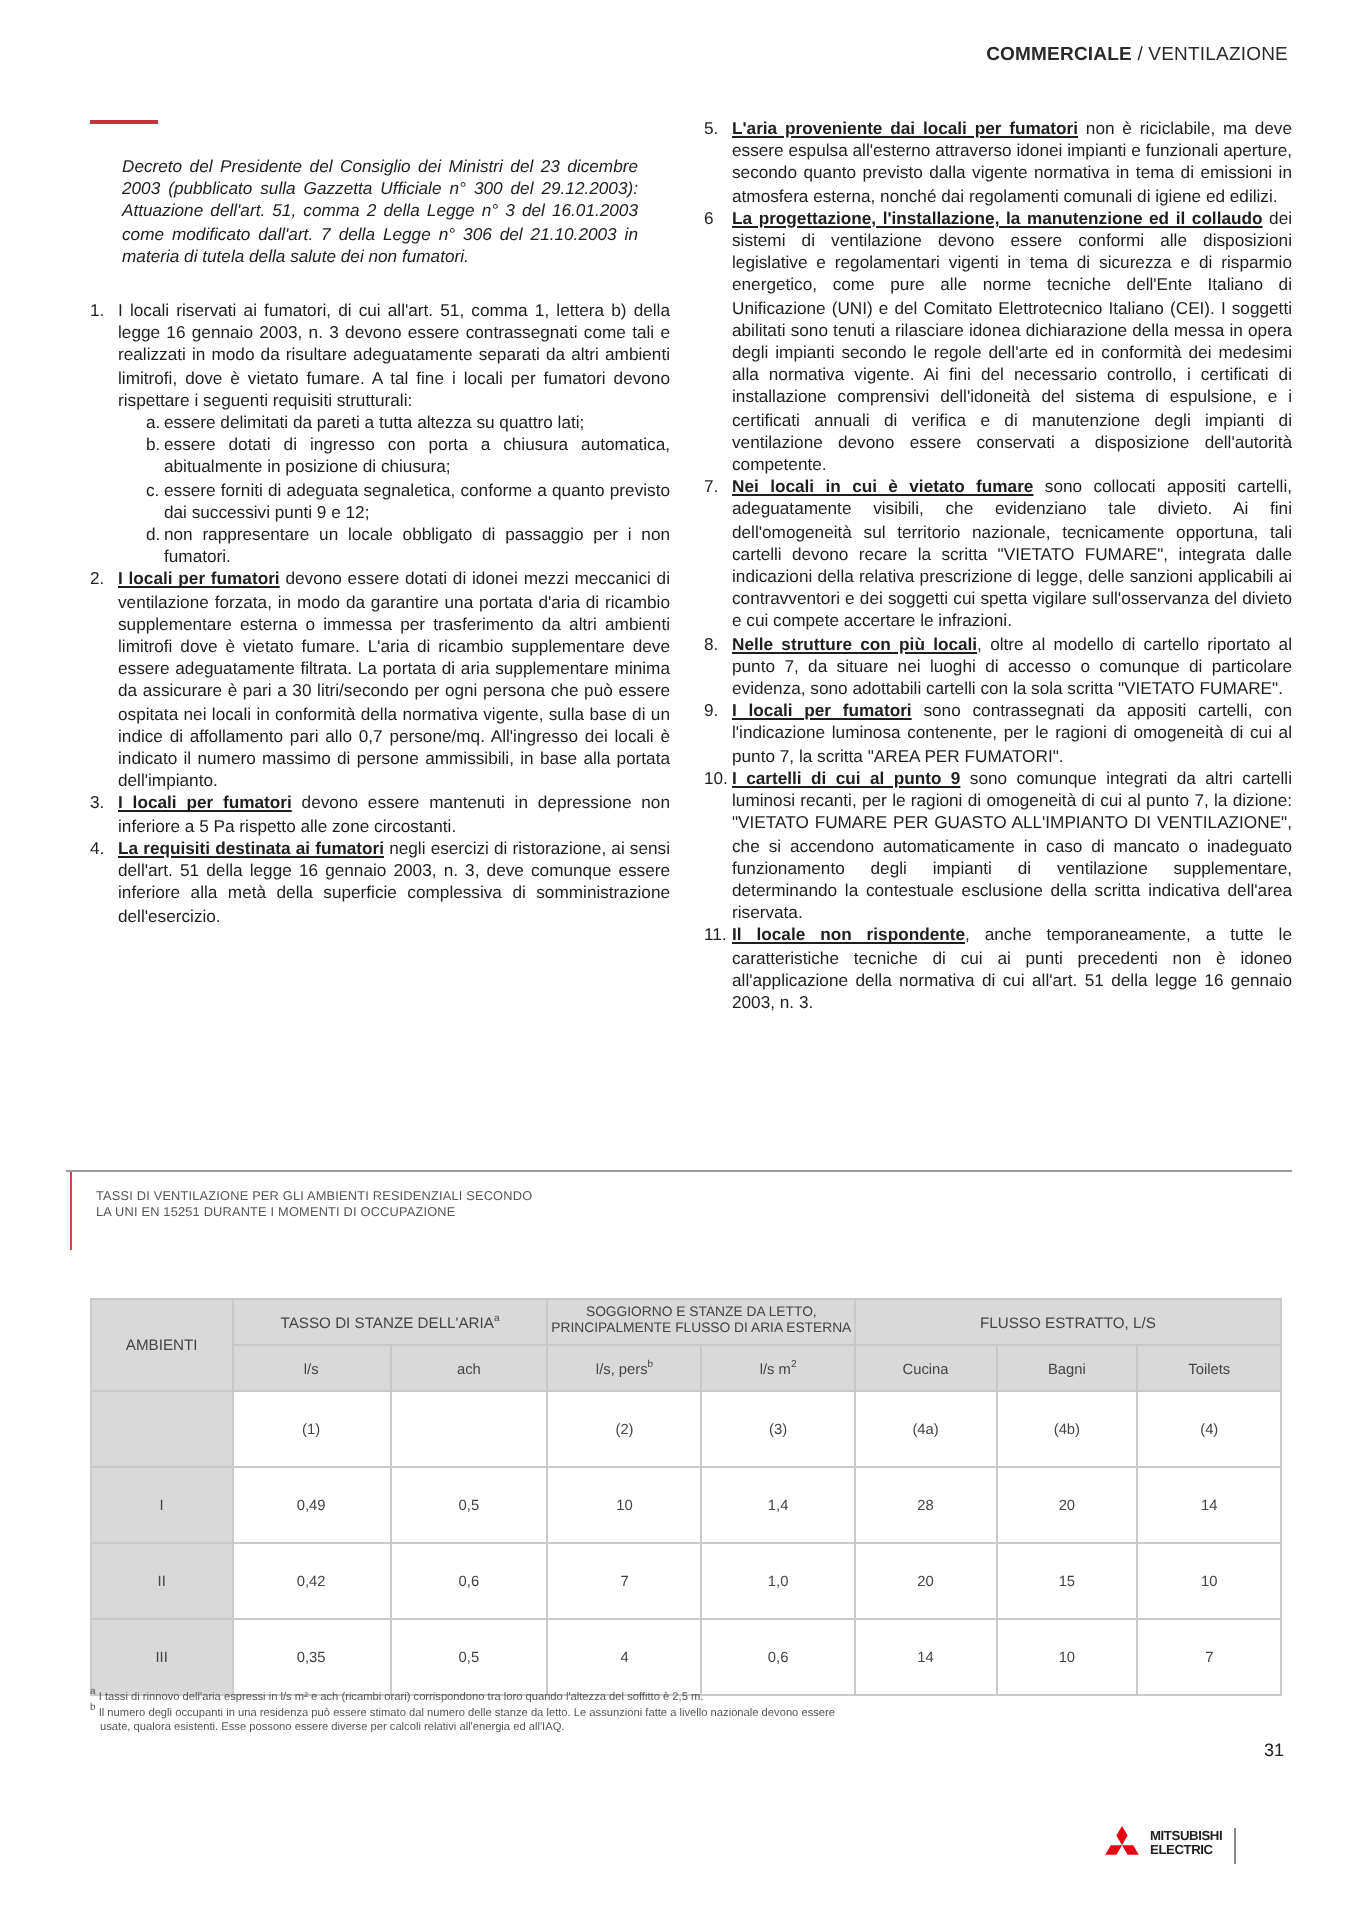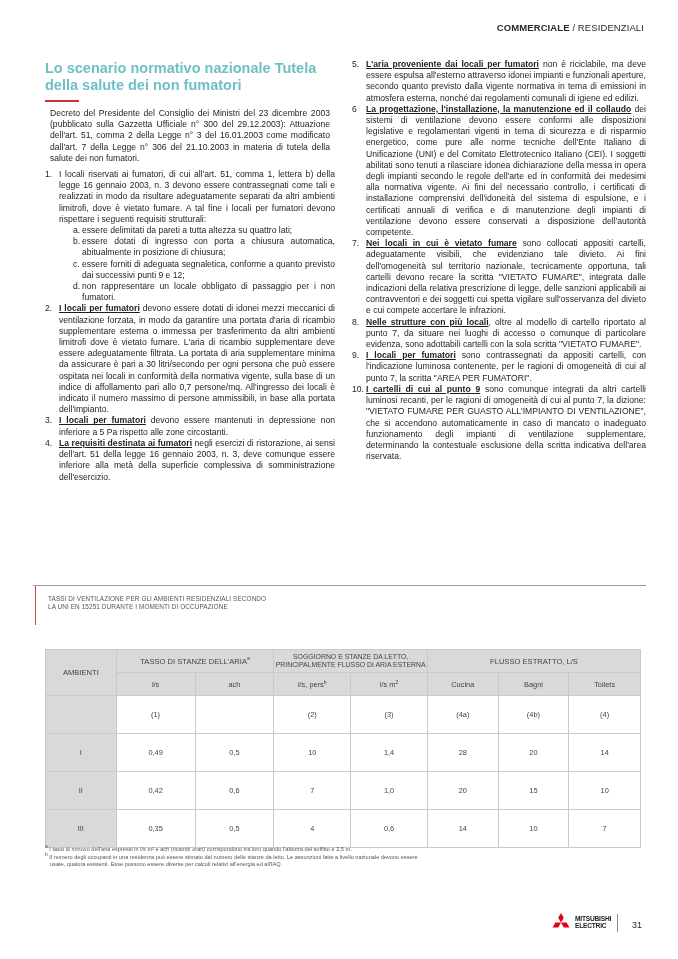--- a/index.html
+++ b/index.html
@@ -9,21 +9,21 @@
   .header { position: absolute; top: 22px; right: 34px; font-size: 9.5px; color: #2a2a2a; letter-spacing: 0.1px; }
   .header b { font-weight: bold; text-align: right; }
 
   .col { position: absolute; top: 60px; width: 290px; font-size: 8.6px; line-height: 11.2px; text-align: justify; }
   .col.left { left: 45px; }
   .col.right { left: 352px; width: 294px; top: 59px; }
 
   .title { color: #6fbfc5; font-size: 14.5px; font-weight: bold; line-height: 17px; margin: 0 0 6px 0; text-align: left; }
   .title-rule { width: 34px; height: 2px; background: #c8323c; margin: 0 0 6px 0; }
 
-  .intro { margin: 5px; }
+  .intro { margin: 16px; font-style: italic; }
   .req { margin: 0; font-weight: bold; }
 
   ol.main { margin: 0; padding: 0; list-style: none; }
   ol.main > li { position: relative; padding-left: 14px; margin: 0; }
   ol.main > li .num { position: absolute; left: 0; top: 0; }
   ol.main > li b { font-weight: bold; text-decoration: underline; }
   ol.sub { margin: 0; padding: 0; list-style: none; }
   ol.sub > li { position: relative; padding-left: 9px; margin-left: 14px; }
   ol.sub > li .num { position: absolute; left: 0; top: 0; }
 
@@ -42,31 +42,30 @@
   sup { font-size: 5px; vertical-align: super; line-height: 0; }
 
   .footnotes { position: absolute; top: 846px; left: 45px; width: 600px; font-size: 5.6px; line-height: 7.5px; color: #555; }
   .footnotes p { margin: 0; }
   .footnotes .indent { padding-left: 5px; }
 
   .logo { position: absolute; top: 913px; left: 550px; display: flex; align-items: center; }
   .logo svg { display: block; }
   .logo-text { font-size: 6.6px; line-height: 6.6px; font-weight: bold; color: #222; margin-left: 3px; letter-spacing: -0.2px; }
   .logo-sep { position: absolute; top: 914px; left: 617px; width: 1px; height: 18px; background: #888; }
-  .page-num { position: absolute; top: 920px; left: 632px; font-size: 9px; color: #222; }
+  .page-num { position: absolute; top: 870px; left: 632px; font-size: 9px; color: #222; }
 </style>
 </head>
 <body>
 
 <div class="header">
-  <b>COMMERCIALE</b><span> / </span><span>RESIDENZIALI</span>
+  <b>COMMERCIALE</b><span> / </span><span>VENTILAZIONE</span>
 </div>
 
 <div class="col left">
-  <h1 class="title">Lo scenario normativo nazionale Tutela della salute dei non fumatori</h1>
   <div class="title-rule"></div>
   <p class="intro">Decreto del Presidente del Consiglio dei Ministri del 23 dicembre 2003 (pubblicato sulla Gazzetta Ufficiale n° 300 del 29.12.2003): Attuazione dell'art. 51, comma 2 della Legge n° 3 del 16.01.2003 come modificato dall'art. 7 della Legge n° 306 del 21.10.2003 in materia di tutela della salute dei non fumatori.</p>
   <ol class="main">
     <li>
       <span class="num">1.</span>
       <span>I locali riservati ai fumatori, di cui all'art. 51, comma 1, lettera b) della legge 16 gennaio 2003, n. 3 devono essere contrassegnati come tali e realizzati in modo da risultare adeguatamente separati da altri ambienti limitrofi, dove è vietato fumare. A tal fine i locali per fumatori devono rispettare i seguenti requisiti strutturali:</span>
       <ol class="sub">
         <li><span class="num">a.</span><span>essere delimitati da pareti a tutta altezza su quattro lati;</span></li>
         <li><span class="num">b.</span><span>essere dotati di ingresso con porta a chiusura automatica, abitualmente in posizione di chiusura;</span></li>
         <li><span class="num">c.</span><span>essere forniti di adeguata segnaletica, conforme a quanto previsto dai successivi punti 9 e 12;</span></li>
@@ -80,20 +79,21 @@
 </div>
 
 <div class="col right">
   <ol class="main">
     <li><span class="num">5.</span><b>L'aria proveniente dai locali per fumatori</b><span> non è riciclabile, ma deve essere espulsa all'esterno attraverso idonei impianti e funzionali aperture, secondo quanto previsto dalla vigente normativa in tema di emissioni in atmosfera esterna, nonché dai regolamenti comunali di igiene ed edilizi.</span></li>
     <li><span class="num">6</span><b>La progettazione, l'installazione, la manutenzione ed il collaudo</b><span> dei sistemi di ventilazione devono essere conformi alle disposizioni legislative e regolamentari vigenti in tema di sicurezza e di risparmio energetico, come pure alle norme tecniche dell'Ente Italiano di Unificazione (UNI) e del Comitato Elettrotecnico Italiano (CEI). I soggetti abilitati sono tenuti a rilasciare idonea dichiarazione della messa in opera degli impianti secondo le regole dell'arte ed in conformità dei medesimi alla normativa vigente. Ai fini del necessario controllo, i certificati di installazione comprensivi dell'idoneità del sistema di espulsione, e i certificati annuali di verifica e di manutenzione degli impianti di ventilazione devono essere conservati a disposizione dell'autorità competente.</span></li>
     <li><span class="num">7.</span><b>Nei locali in cui è vietato fumare</b><span> sono collocati appositi cartelli, adeguatamente visibili, che evidenziano tale divieto. Ai fini dell'omogeneità sul territorio nazionale, tecnicamente opportuna, tali cartelli devono recare la scritta "VIETATO FUMARE", integrata dalle indicazioni della relativa prescrizione di legge, delle sanzioni applicabili ai contravventori e dei soggetti cui spetta vigilare sull'osservanza del divieto e cui compete accertare le infrazioni.</span></li>
     <li><span class="num">8.</span><b>Nelle strutture con più locali</b><span>, oltre al modello di cartello riportato al punto 7, da situare nei luoghi di accesso o comunque di particolare evidenza, sono adottabili cartelli con la sola scritta "VIETATO FUMARE".</span></li>
     <li><span class="num">9.</span><b>I locali per fumatori</b><span> sono contrassegnati da appositi cartelli, con l'indicazione luminosa contenente, per le ragioni di omogeneità di cui al punto 7, la scritta "AREA PER FUMATORI".</span></li>
     <li><span class="num">10.</span><b>I cartelli di cui al punto 9</b><span> sono comunque integrati da altri cartelli luminosi recanti, per le ragioni di omogeneità di cui al punto 7, la dizione: "VIETATO FUMARE PER GUASTO ALL'IMPIANTO DI VENTILAZIONE", che si accendono automaticamente in caso di mancato o inadeguato funzionamento degli impianti di ventilazione supplementare, determinando la contestuale esclusione della scritta indicativa dell'area riservata.</span></li>
+    <li><span class="num">11.</span><b>Il locale non rispondente</b><span>, anche temporaneamente, a tutte le caratteristiche tecniche di cui ai punti precedenti non è idoneo all'applicazione della normativa di cui all'art. 51 della legge 16 gennaio 2003, n. 3.</span></li>
   </ol>
 </div>
 
 <div class="divider"></div>
 <div class="caption-bar"></div>
 <div class="caption">
   <div>TASSI DI VENTILAZIONE PER GLI AMBIENTI RESIDENZIALI SECONDO</div>
   <div>LA UNI EN 15251 DURANTE I MOMENTI DI OCCUPAZIONE</div>
 </div>
 

